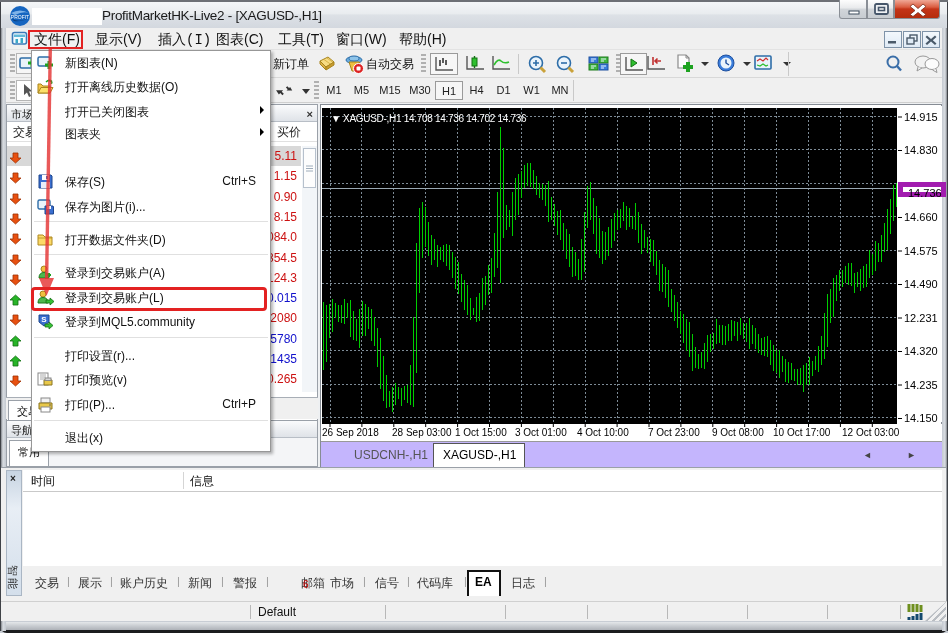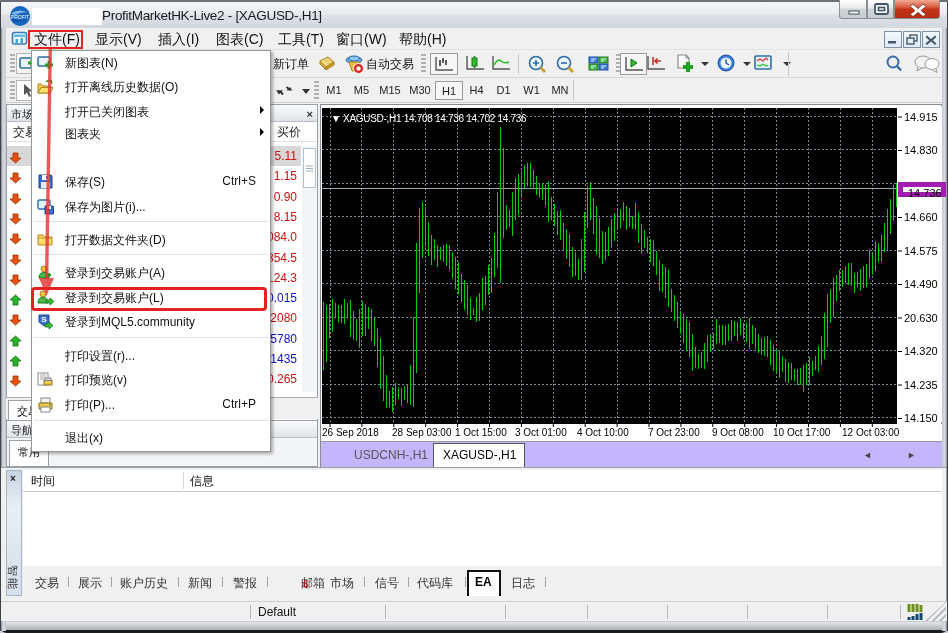--- a/index.html
+++ b/index.html
@@ -130,21 +130,21 @@
     <div class="abs" style="left:5px;top:2px;">
       <svg width="18" height="17">
           <rect x="1.5" y="2.5" width="14" height="11.5" rx="2" fill="#f4fafd" stroke="#3a7ab8" stroke-width="1.6"></rect>
           <rect x="3" y="4.5" width="11" height="2.5" fill="#62b8d8"></rect>
           <rect x="4.5" y="9" width="2.5" height="4" fill="#3aa8c8"></rect>
           <rect x="9.5" y="8" width="2.5" height="5" fill="#3aa8c8"></rect>
         </svg>
     </div>
     <div class="abs mitem" style="left:28px;">文件(F)</div>
     <div class="abs mitem" style="left:89px;">显示(V)</div>
-    <div class="abs mitem" style="left:152px;">插入(I)</div>
+    <div class="abs mitem" style="left:152px;font-family:Liberation Mono, monospace;">插入(I)</div>
     <div class="abs mitem" style="left:210px;">图表(C)</div>
     <div class="abs mitem" style="left:272px;">工具(T)</div>
     <div class="abs mitem" style="left:330px;">窗口(W)</div>
     <div class="abs mitem" style="left:393px;">帮助(H)</div>
     <div class="abs mdibtn" style="left:878px;"><svg width="16" height="15">
           <rect x="3" y="9" width="8" height="2.5" fill="#4a5a6a"></rect>
         </svg></div>
     <div class="abs mdibtn" style="left:897px;"><svg width="16" height="15">
           <rect x="6" y="3" width="7" height="6" fill="none" stroke="#4a5a6a" stroke-width="1.4"></rect>
           <rect x="3" y="6" width="7" height="6" fill="#dfeaf5" stroke="#4a5a6a" stroke-width="1.4"></rect>
@@ -449,21 +449,21 @@
             <line x1="0" y1="212.0" x2="4" y2="212.0" stroke="#000" stroke-width="1"></line>
             <line x1="0" y1="245.5" x2="4" y2="245.5" stroke="#000" stroke-width="1"></line>
             <line x1="0" y1="279.0" x2="4" y2="279.0" stroke="#000" stroke-width="1"></line>
             <line x1="0" y1="312.5" x2="4" y2="312.5" stroke="#000" stroke-width="1"></line>
           </svg>
         <div class="abs" style="left:6px;top:5px;">14.915</div>
         <div class="abs" style="left:6px;top:38px;">14.830</div>
         <div class="abs" style="left:6px;top:105px;">14.660</div>
         <div class="abs" style="left:6px;top:139px;">14.575</div>
         <div class="abs" style="left:6px;top:172px;">14.490</div>
-        <div class="abs" style="left:6px;top:206px;">20.630</div>
+        <div class="abs" style="left:6px;top:206px;">12.231</div>
         <div class="abs" style="left:6px;top:239px;">14.320</div>
         <div class="abs" style="left:6px;top:273px;">14.235</div>
         <div class="abs" style="left:6px;top:306px;">14.150</div>
         <div class="abs" style="left:0px;top:76px;width:48px;height:15px;background:#fff;border:5px solid #a21caf;">
             <span class="abs" style="left:5px;top:0px;">14.736</span>
           </div>
       </div>
       <div class="abs" id="timescale">
         <svg class="abs" style="left:0;top:0;" width="578" height="4">
             <line x1="8.0" y1="0" x2="8.0" y2="3" stroke="#000" stroke-width="1"></line>

